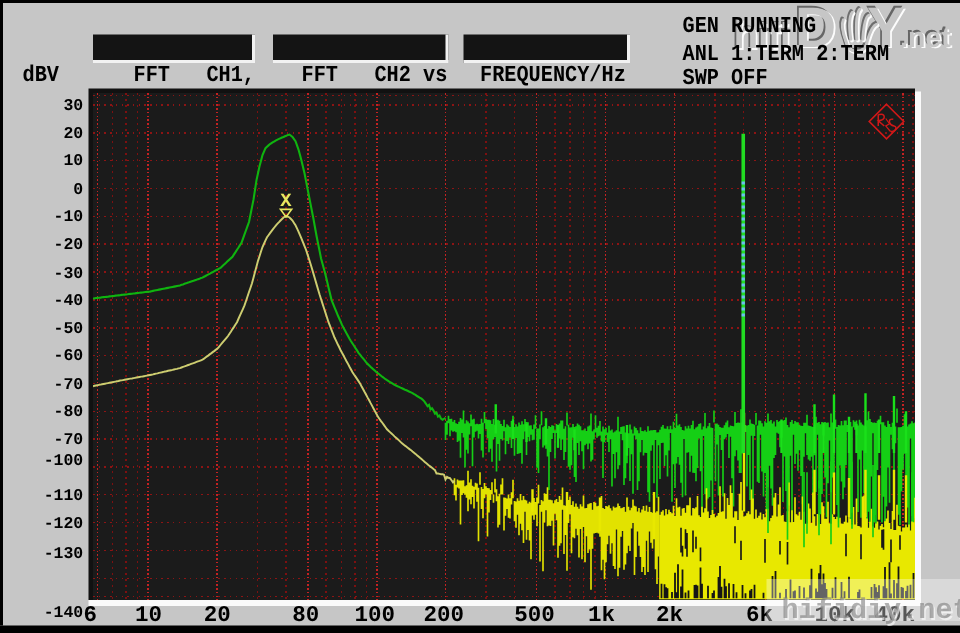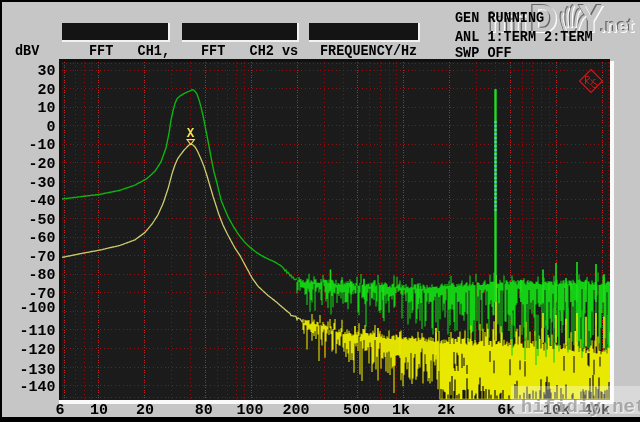--- a/index.html
+++ b/index.html
@@ -8,21 +8,21 @@
 #scr .lb{position:absolute;left:0;top:0;width:2px;height:417px;background:#000;}
 #scr .bb{position:absolute;left:0;top:417px;width:640px;height:5px;background:#000;}
 .box{position:absolute;top:23px;height:17px;background:#141414;
  border-right:2px solid #f2f2f2;border-bottom:2px solid #f2f2f2;}
 .t{position:absolute;font-size:13.5px;line-height:13px;white-space:pre;transform:scaleY(1.13);transform-origin:0 0;}
 #plotfr{position:absolute;left:59px;top:59px;width:551px;height:341px;background:#111;}
 #plot{position:absolute;left:3px;top:3px;width:548px;height:338px;background:#1b1b1b;}
 #wbr{position:absolute;left:610px;top:61px;width:4px;height:342.5px;background:#fafafa;}
 #wbb{position:absolute;left:58.5px;top:400px;width:555.5px;height:3.5px;background:#fafafa;}
 #psvg{position:absolute;left:0;top:0;}
-.yl{position:absolute;right:584.5px;font-size:15px;line-height:13px;}
+.yl{position:absolute;right:584.5px;font-size:11px;line-height:13px;}
 .xl{position:absolute;top:405px;font-size:15px;line-height:12px;}
 .gmin{stroke:#7d1010;stroke-width:1;stroke-dasharray:1 3;}
 .gmaj{stroke:#c42222;stroke-width:1;stroke-dasharray:1 1.5;}
 .ghor{stroke:#8d1414;stroke-width:1;stroke-dasharray:1 2.8;}
 .wm{position:absolute;font-family:"Liberation Sans",sans-serif;font-weight:bold;}
 </style></head><body>
 <div id="scr">
  <div class="tb"></div>
     <div class="lb"></div>
     <div class="bb"></div>
@@ -71,21 +71,21 @@
 <div class="yl" style="top:195.1px">-40</div>
 <div class="yl" style="top:213.7px">-50</div>
 <div class="yl" style="top:232.2px">-60</div>
 <div class="yl" style="top:250.8px">-70</div>
 <div class="yl" style="top:269.4px">-80</div>
 <div class="yl" style="top:287.9px">-70</div>
 <div class="yl" style="top:302px">-100</div>
 <div class="yl" style="top:325.0px">-110</div>
 <div class="yl" style="top:343.6px">-120</div>
 <div class="yl" style="top:364px">-130</div>
-<div class="yl" style="top:381px">-140</div>
+<div class="yl" style="top:403px">-140</div>
  <div class="xl" style="left:55.6px">6</div>
 <div class="xl" style="left:90.0px">10</div>
 <div class="xl" style="left:135.9px">20</div>
 <div class="xl" style="left:194.8px">80</div>
 <div class="xl" style="left:236.4px">100</div>
 <div class="xl" style="left:282.4px">200</div>
 <div class="xl" style="left:342.9px">500</div>
 <div class="xl" style="left:392px">1k</div>
 <div class="xl" style="left:437.3px">2k</div>
 <div class="xl" style="left:497.3px">6k</div>

